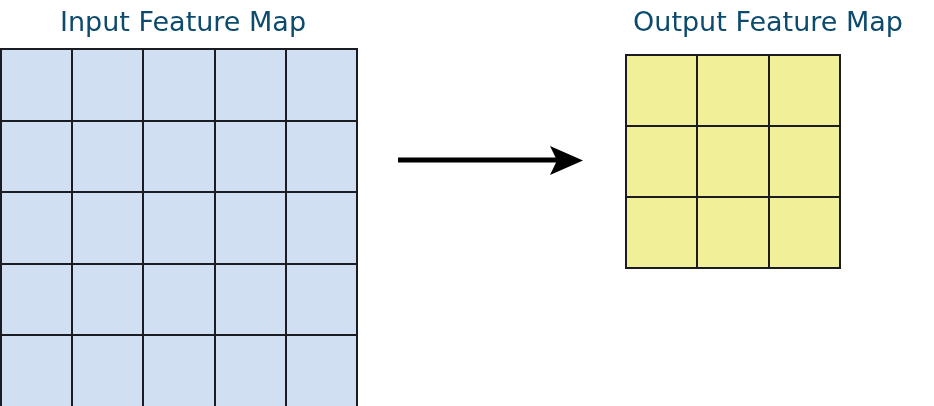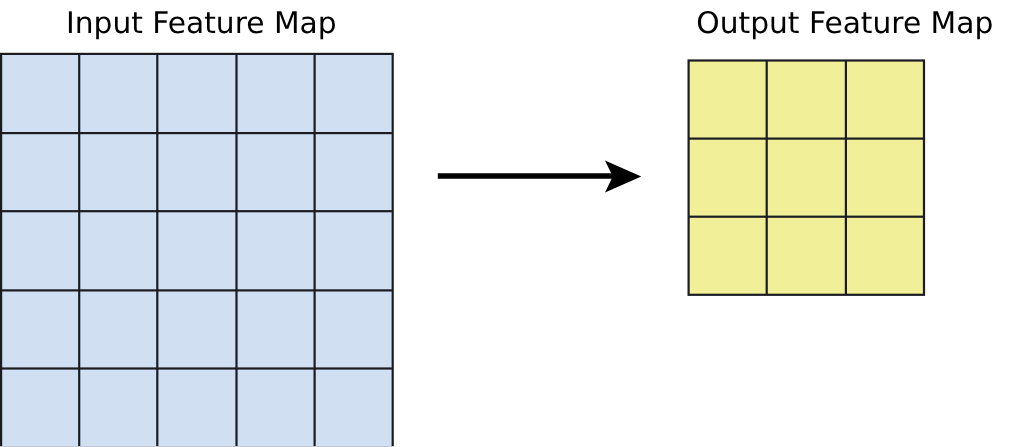--- a/index.html
+++ b/index.html
@@ -17,21 +17,21 @@
     background: #ffffff;
     overflow: hidden;
   }
 
   
   .fig-title {
     position: absolute;
     font-family: "DejaVu Sans", sans-serif;
     font-size: 27px;
     font-weight: 400;
-    color: #000000;
+    color: #0c4a6e;
     white-space: nowrap;
     text-align: center;
     line-height: 1;
   }
   #input-title {
     left: 0px;
     top: 8px;
     width: 366px;
   }
   #output-title {

